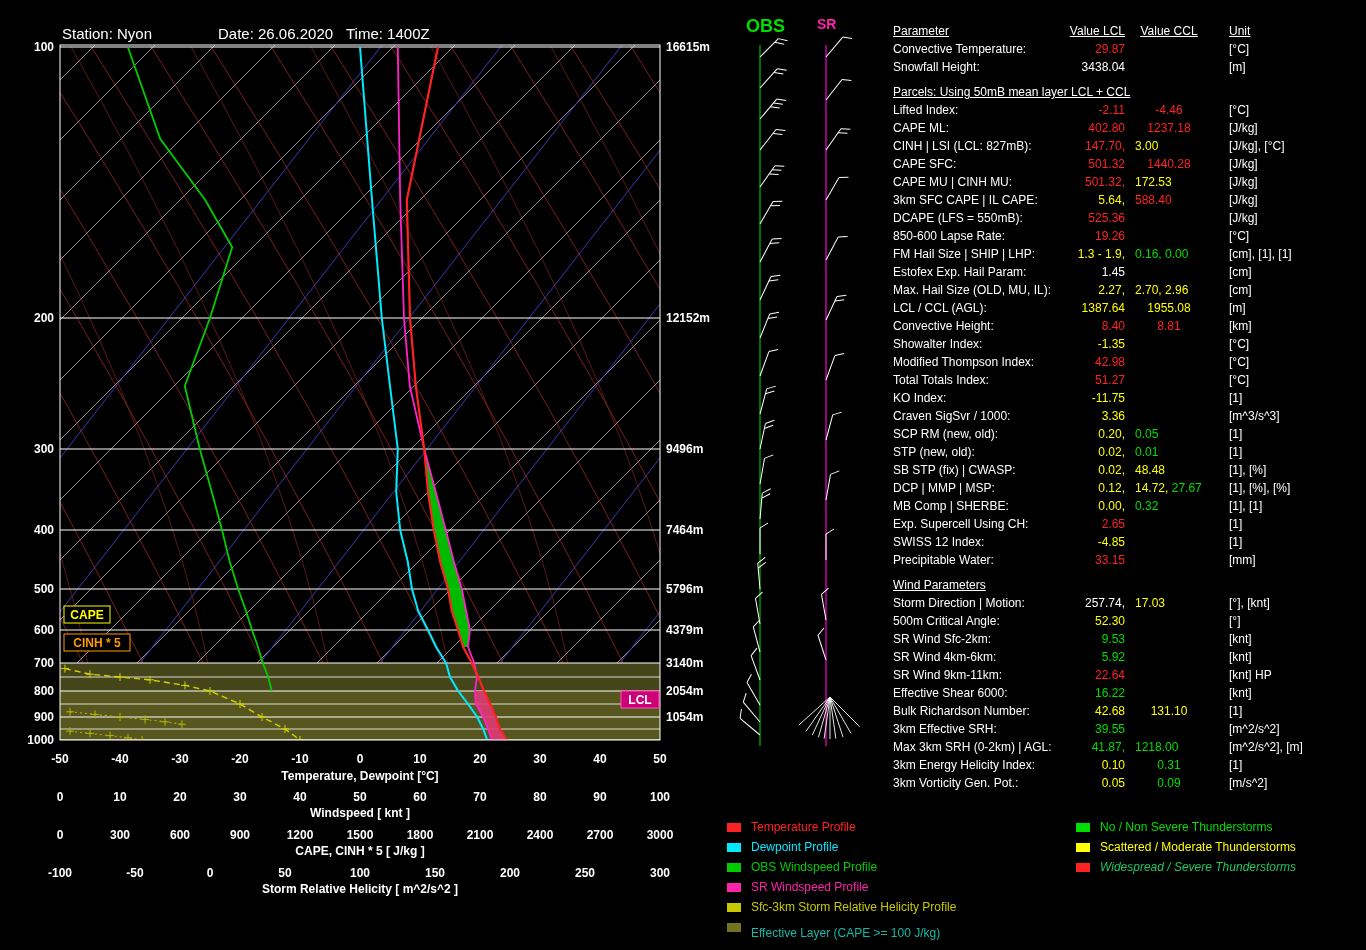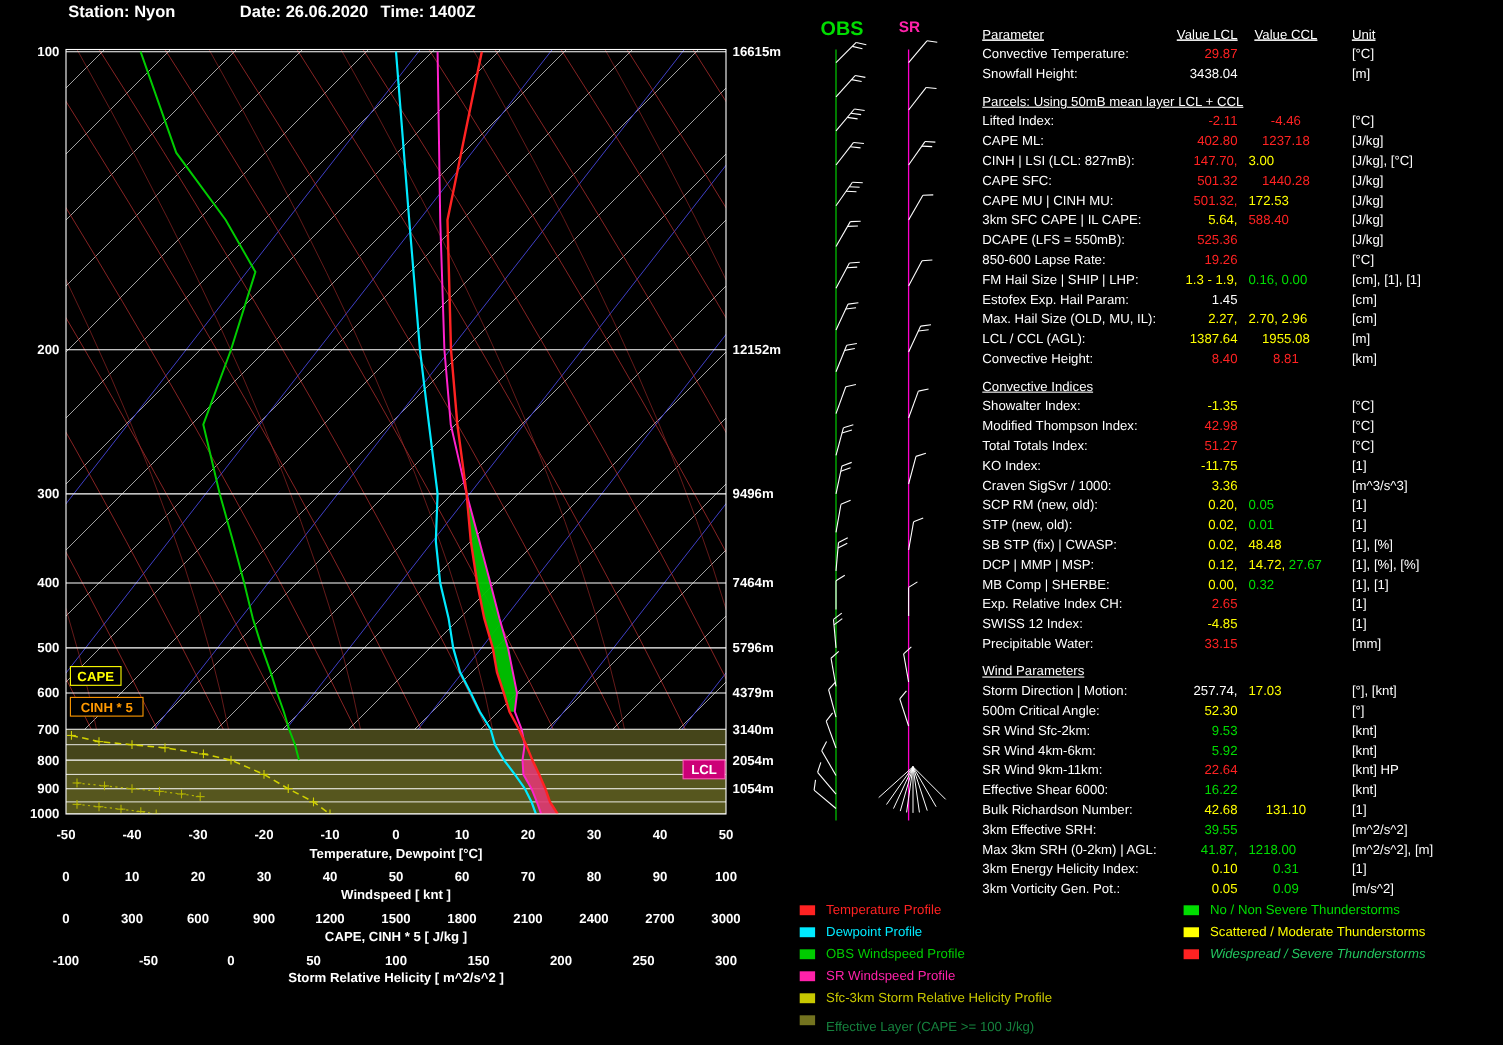--- a/index.html
+++ b/index.html
@@ -1,19 +1,19 @@
 <!DOCTYPE html>
 <html><head>
 <meta charset="utf-8">
 <style>
   *{margin:0;padding:0;box-sizing:border-box}
   html,body{width:1366px;height:950px;background:#000;color:#fff;
     font-family:"Liberation Sans",sans-serif;overflow:hidden;position:relative}
   #skewt-svg{position:absolute;left:0;top:0;font-family:"Liberation Sans",sans-serif}
-  .title-bar{position:absolute;left:0;top:2px;width:720px;height:22px;font-weight:bold;font-size:15px}
+  .title-bar{position:absolute;left:0;top:25px;width:720px;height:22px;font-weight:normal;font-size:15px}
   .title-bar span{position:absolute;top:0;white-space:nowrap}
   .obs-label{position:absolute;left:746px;top:16px;color:#00dd00;font-weight:bold;font-size:18px}
   .sr-label{position:absolute;left:817px;top:16px;color:#ff22aa;font-weight:bold;font-size:14px}
   .param-table{position:absolute;left:893px;top:22px;width:472px;font-size:12px;white-space:nowrap}
   .phead,.prow{display:grid;grid-template-columns:172px 60px 88px auto;height:18px;line-height:18px}
   .phead span{text-decoration:underline}
   .pv1{text-align:right}
   .pv2{padding-left:10px}
   .pv2.r{padding-left:0;text-align:center}
   .punit{padding-left:16px}
@@ -502,21 +502,20 @@
       <span class="pv1"><span class="c-y">1387.64 </span></span>
       <span class="pv2 r"><span class="c-y">1955.08 </span></span>
       <span class="punit">[m]</span>
     </div>
     <div class="prow">
       <span class="pname">Convective Height:</span>
       <span class="pv1"><span class="c-r">8.40 </span></span>
       <span class="pv2 r"><span class="c-r">8.81 </span></span>
       <span class="punit">[km]</span>
     </div>
-    <div class="section-title">Convective Indices</div>
     <div class="prow">
       <span class="pname">Showalter Index:</span>
       <span class="pv1"><span class="c-y">-1.35 </span></span>
       <span class="pv2"></span>
       <span class="punit">[°C]</span>
     </div>
     <div class="prow">
       <span class="pname">Modified Thompson Index:</span>
       <span class="pv1"><span class="c-r">42.98 </span></span>
       <span class="pv2"></span>
@@ -564,21 +563,21 @@
       <span class="pv2"><span class="c-y">14.72, </span><span class="c-g"> 27.67 </span></span>
       <span class="punit">[1], [%], [%]</span>
     </div>
     <div class="prow">
       <span class="pname">MB Comp | SHERBE:</span>
       <span class="pv1"><span class="c-y">0.00, </span></span>
       <span class="pv2"><span class="c-g">0.32 </span></span>
       <span class="punit">[1], [1]</span>
     </div>
     <div class="prow">
-      <span class="pname">Exp. Relative Index CH:</span>
+      <span class="pname">Exp. Supercell Using CH:</span>
       <span class="pv1"><span class="c-r">2.65 </span></span>
       <span class="pv2"></span>
       <span class="punit">[1]</span>
     </div>
     <div class="prow">
       <span class="pname">SWISS 12 Index:</span>
       <span class="pv1"><span class="c-y">-4.85 </span></span>
       <span class="pv2"></span>
       <span class="punit">[1]</span>
     </div>
@@ -673,21 +672,21 @@
     <div class="legend-row">
       <span class="swatch" style="background: rgb(255, 34, 170);"></span>
       <span style="color: rgb(255, 34, 170);">SR Windspeed Profile</span>
     </div>
     <div class="legend-row">
       <span class="swatch" style="background: rgb(200, 200, 0);"></span>
       <span style="color: rgb(200, 200, 0);">Sfc-3km Storm Relative Helicity Profile</span>
     </div>
     <div class="legend-row">
       <span class="swatch" style="background: rgb(115, 115, 31);"></span>
-      <span style="color: #15803d; margin-top: 12px;">Effective Layer (CAPE &gt;= 100 J/kg)</span>
+      <span style="color: #14b8a6; margin-top: 12px;">Effective Layer (CAPE &gt;= 100 J/kg)</span>
     </div>
   </div>
 <div class="legend legend-right" id="legend-right">
     <div class="legend-row">
       <span class="swatch" style="background: rgb(0, 221, 0);"></span>
       <span style="color: rgb(0, 221, 0);">No / Non Severe Thunderstorms</span>
     </div>
     <div class="legend-row">
       <span class="swatch" style="background: rgb(255, 255, 0);"></span>
       <span style="color: rgb(255, 255, 0);">Scattered / Moderate Thunderstorms</span>

